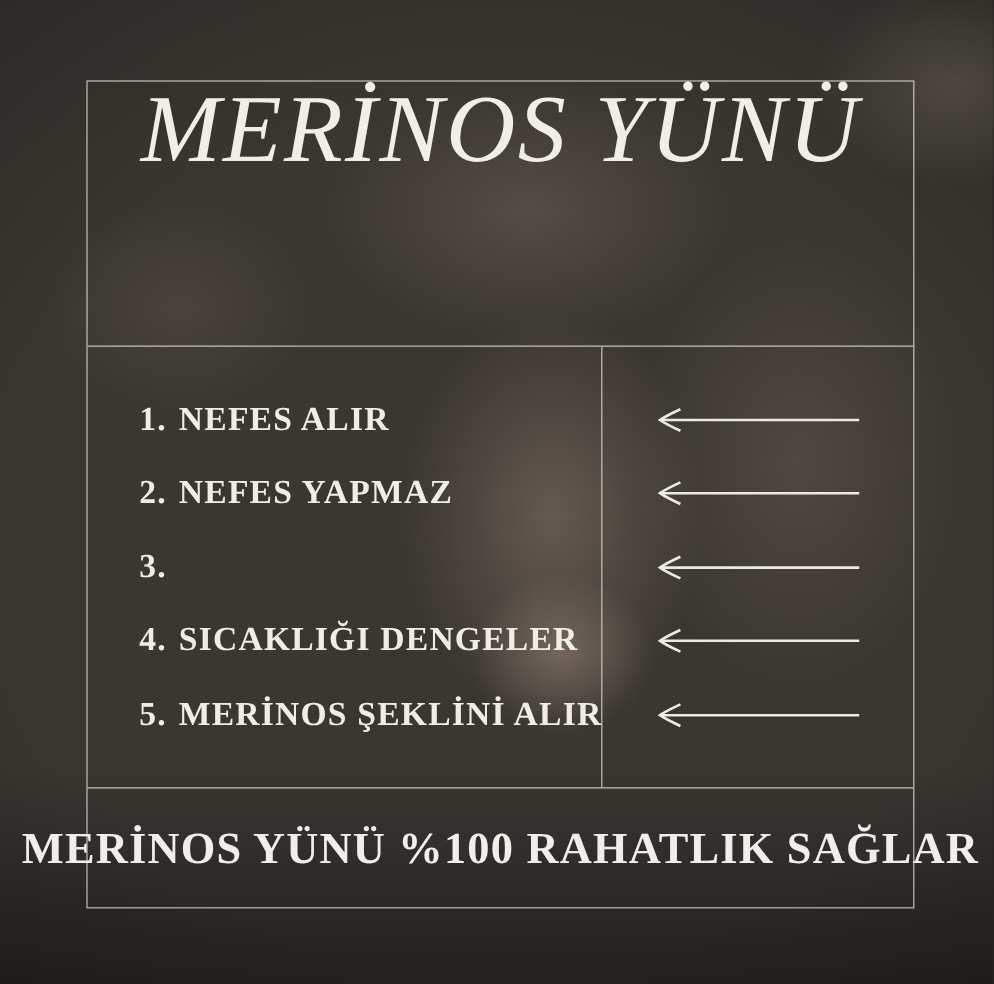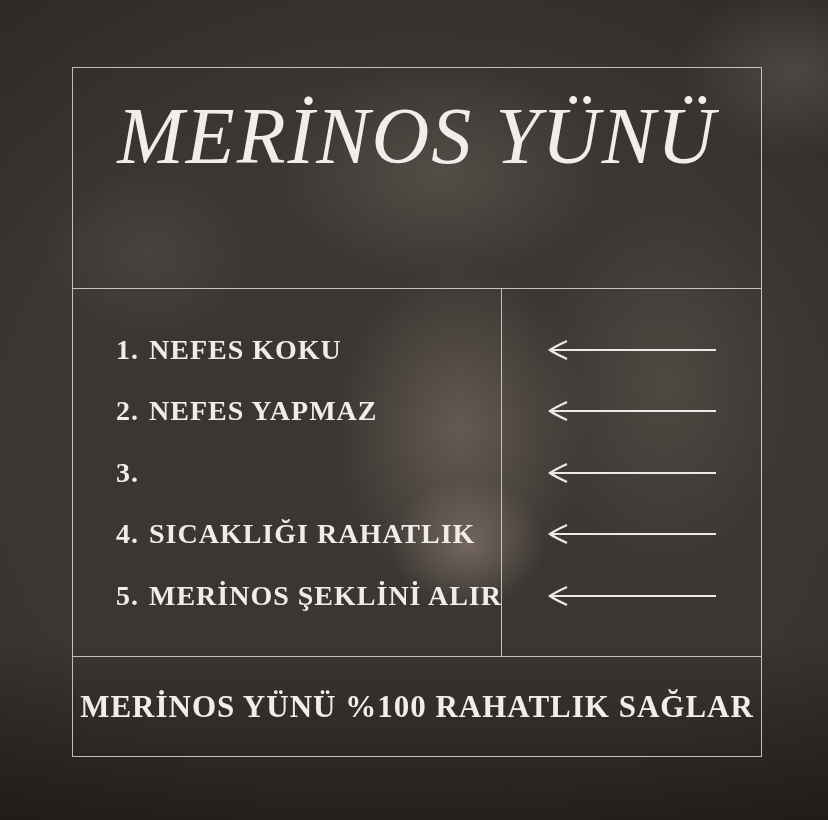--- a/index.html
+++ b/index.html
@@ -40,21 +40,20 @@
     border-top: 1.5px solid rgba(230,227,222,.80);
   }
   .rule-h.r1 { top: 220px; }
   .rule-h.r2 { top: 588px; }
   .title-area {
     position: absolute;
     top: 0; left: 0; width: 100%; height: 220px;
     text-align: center;
   }
   .title {
-    margin-top: 28px;
     font-style: italic;
     font-weight: 400;
     font-size: 80px;
     line-height: 1.0;
     letter-spacing: 2px;
     color: #f1eee9;
     white-space: nowrap;
   }
   .list-area {
     position: absolute;
@@ -91,21 +90,21 @@
   }
   .arrow-row svg { display: block; }
   .footer-area {
     position: absolute;
     top: 589px; left: 0; width: 100%; height: 100px;
     display: flex; align-items: center; justify-content: center;
   }
   .footer-text {
     color: #f1eee9;
     font-weight: bold;
-    font-size: 31px;
+    font-size: 37px;
     letter-spacing: 1px;
     white-space: nowrap;
   }
 </style>
 </head>
 <body>
 
 <div class="canvas">
 
   <div class="photo"></div>
@@ -116,32 +115,32 @@
       <div class="title">MERİNOS YÜNÜ</div>
     </div>
 
     <div class="rule-h r1"></div>
 
     <div class="list-area">
 
       <div class="col-left">
         <div class="benefit-row">
           <span class="benefit-num">1.</span>
-          <span>NEFES KOKU</span>
+          <span>NEFES ALIR</span>
         </div>
         <div class="benefit-row">
           <span class="benefit-num">2.</span>
           <span>NEFES YAPMAZ</span>
         </div>
         <div class="benefit-row">
           <span class="benefit-num">3.</span>
         </div>
         <div class="benefit-row">
           <span class="benefit-num">4.</span>
-          <span>SICAKLIĞI RAHATLIK</span>
+          <span>SICAKLIĞI DENGELER</span>
         </div>
         <div class="benefit-row">
           <span class="benefit-num">5.</span>
           <span>MERİNOS ŞEKLİNİ ALIR</span>
         </div>
       </div>
 
       <div class="col-rule"></div>
 
       <div class="col-right">

